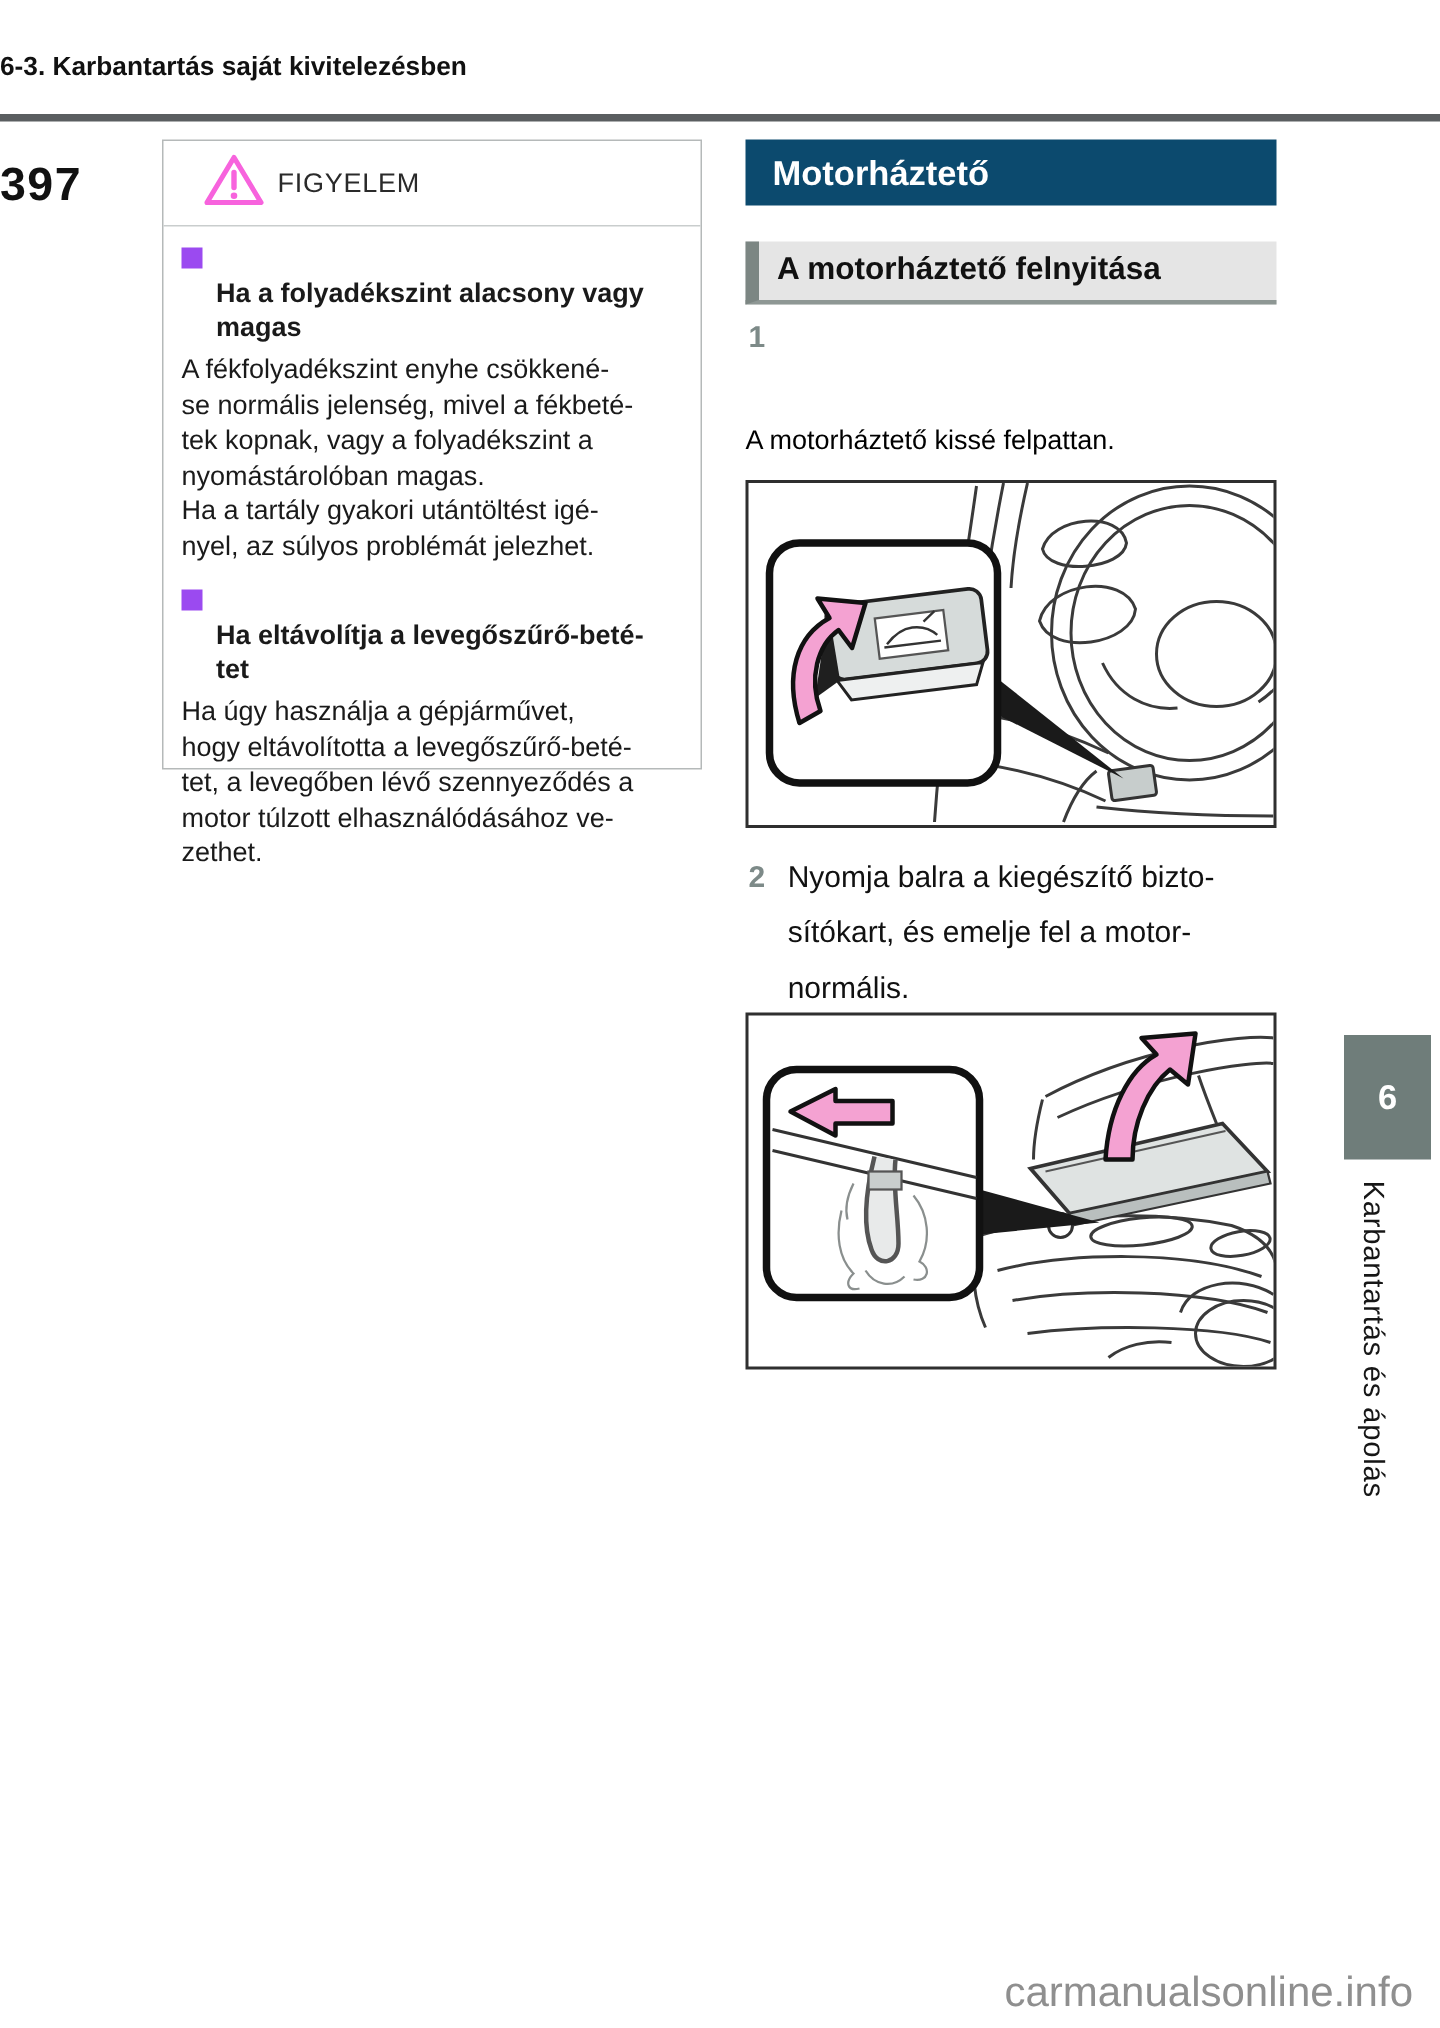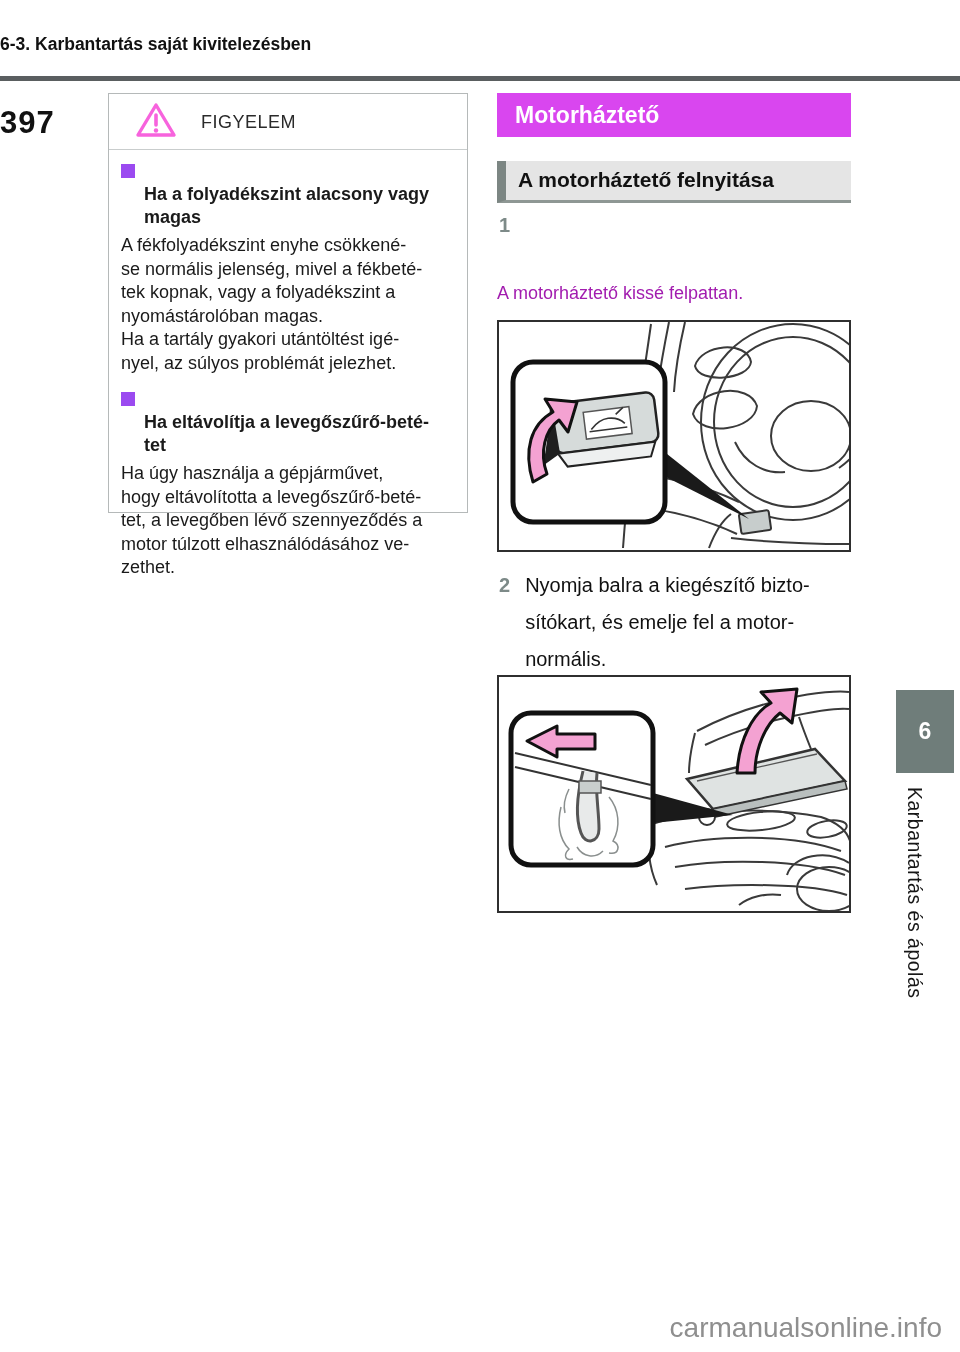--- a/index.html
+++ b/index.html
@@ -8,40 +8,40 @@
     font-family:"Liberation Sans", sans-serif;color:#1a1a1a;overflow:hidden;
   }
   
   .header{position:absolute;top:34px;left:0;right:72px;display:flex;justify-content:flex-end;align-items:baseline;gap:50px;flex-direction:column;}
   .header-title{font-weight:bold;font-size:17.5px;color:#111;}
   .page-number{font-weight:bold;font-size:31px;color:#111;letter-spacing:1px;}
   .header-rule{position:absolute;top:76px;left:0;width:960px;height:5px;background:#5a5e60;}
 
   
   .warnbox{position:absolute;left:108px;top:93px;width:360px;height:420px;border:1px solid #b5b9b9;background:#fff;box-sizing:border-box;}
-  .warnbox-header{display:flex;align-items:center;gap:24px;padding:7px 0 6px 26px;border-bottom:1px solid #c9cdcd;}
+  .warnbox-header{display:flex;align-items:center;gap:8px;padding:7px 0 6px 26px;border-bottom:1px solid #c9cdcd;}
   .warn-label{font-size:18px;color:#2a2a2a;letter-spacing:0.5px;}
   .warnbox-body{padding:10px 12px 10px 12px;}
   .warn-item{margin-bottom:13px;}
   .warn-heading{position:relative;padding-left:23px;font-weight:bold;font-size:18px;line-height:23px;white-space:pre-line;}
   .warn-bullet{position:absolute;left:0;top:4px;width:14px;height:14px;background:#9b4af0;}
   .warn-text{font-size:18px;line-height:23.5px;white-space:pre-line;margin-top:5px;}
 
   
-  .section-title{position:absolute;left:497px;top:93px;width:354px;height:44px;background:#d946ef;color:#fff;
+  .section-title{position:absolute;left:497px;top:93px;width:354px;height:44px;background:#0c4a6e;color:#fff;
     font-weight:bold;font-size:23px;line-height:44px;padding-left:18px;box-sizing:border-box;}
   .subsection{position:absolute;left:497px;top:161px;width:354px;height:42px;background:#e5e5e5;
     border-left:9px solid #7c8683;border-bottom:3px solid #8e9794;box-sizing:border-box;
     font-weight:bold;font-size:21px;line-height:38px;padding-left:12px;color:#111;}
   .step{position:absolute;left:499px;width:354px;display:flex;gap:15px;}
   .step-1{top:207px;}
   .step-2{top:567px;}
   .step-num{color:#7d8a88;font-weight:bold;font-size:20px;line-height:37px;}
   .step-text{font-size:20px;line-height:37px;white-space:pre-line;color:#111;}
-  .step-note{position:absolute;left:497px;top:283px;font-size:18px;color:#a21caf;}
+  .step-note{position:absolute;left:497px;top:283px;font-size:18px;color:#000000;}
   .illus{position:absolute;left:497px;width:354px;border:2px solid #2f2f2f;background:#fff;box-sizing:border-box;}
   .illus-1{top:320px;height:232px;}
   .illus-2{top:675px;height:238px;}
   .illus svg{display:block;width:100%;height:100%;}
 
   
   .chapter-tab{position:absolute;left:896px;top:690px;width:58px;height:83px;background:#6f7d7a;color:#fff;
     font-weight:bold;font-size:23px;display:flex;align-items:center;justify-content:center;}
   .chapter-label{position:absolute;left:903px;top:787px;writing-mode:vertical-rl;font-size:19.5px;color:#161616;letter-spacing:0.5px;}
 

